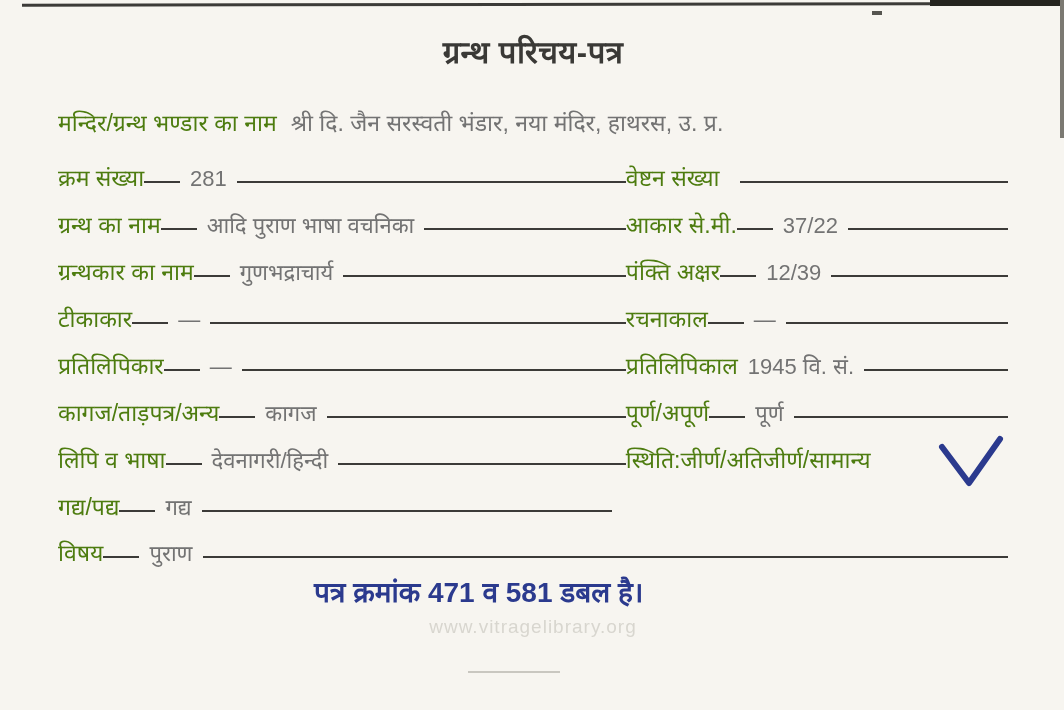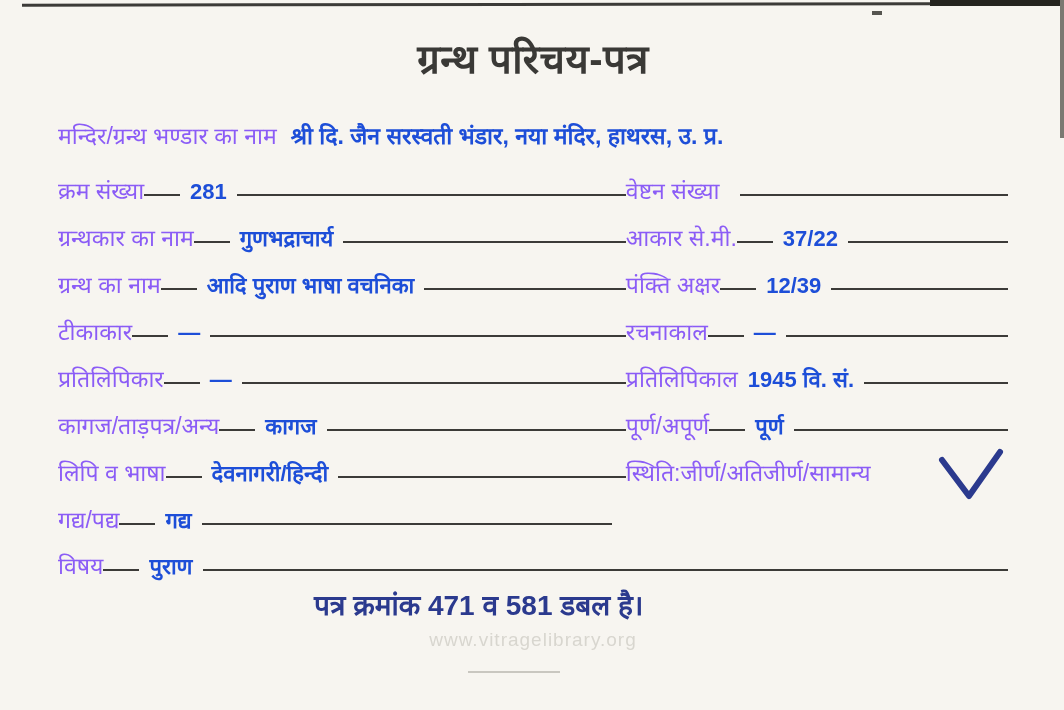--- a/index.html
+++ b/index.html
@@ -16,29 +16,29 @@
   .edge-top-right{position:absolute;right:0;top:0;width:134px;height:6px;background:#25241f;}
   .edge-right{position:absolute;right:0;top:0;width:4px;height:138px;background:#7b7972;}
   .edge-mark{position:absolute;left:872px;top:11px;width:10px;height:4px;background:#565550;}
   .edge-bottom{position:absolute;left:468px;top:671px;width:92px;height:2px;background:#c9c7c0;}
 
   .inner{position:relative;padding:0 56px 0 58px;}
 
   .title{
     margin:30px 0 0 0;
     text-align:center;
-    font-size:40px;font-weight:bold;
+    font-size:31px;font-weight:bold;
     color:#3a3936;letter-spacing:0.5px;
   }
   .header-row{
     display:flex;align-items:flex-end;
     margin-top:24px;height:42px;
   }
-  .lbl{color:#8b5cf6;font-size:23px;line-height:1.2;white-space:nowrap;}
-  .val{color:#1d4ed8;font-weight:bold;font-size:22px;line-height:1.2;white-space:nowrap;padding:0 10px;margin-top:44px;}
+  .lbl{color:#4d7c0f;font-size:23px;line-height:1.2;white-space:nowrap;}
+  .val{color:#737373;font-weight:normal;font-size:22px;line-height:1.2;white-space:nowrap;padding:0 10px;margin-top:44px;}
   .header-row .val{font-size:23px;padding-left:14px;}
 
   .grid{
     margin-top:10px;
     display:grid;
     grid-template-columns:58.3% 41.7%;
     grid-template-rows:repeat(8,47px);
     grid-auto-flow:column;
   }
   .row{display:flex;align-items:flex-end;padding-bottom:2px;position:relative;}
@@ -86,29 +86,29 @@
 
     <div class="grid">
 
       <div class="row">
         <span class="lbl">क्रम संख्या</span>
         <span class="rule a"></span>
         <span class="val">281</span>
         <span class="rule fill"></span>
       </div>
       <div class="row">
+        <span class="lbl">ग्रन्थ का नाम</span>
+        <span class="rule a"></span>
+        <span class="val">आदि पुराण भाषा वचनिका</span>
+        <span class="rule fill"></span>
+      </div>
+      <div class="row">
         <span class="lbl">ग्रन्थकार का नाम</span>
         <span class="rule a"></span>
         <span class="val">गुणभद्राचार्य</span>
-        <span class="rule fill"></span>
-      </div>
-      <div class="row">
-        <span class="lbl">ग्रन्थ का नाम</span>
-        <span class="rule a"></span>
-        <span class="val">आदि पुराण भाषा वचनिका</span>
         <span class="rule fill"></span>
       </div>
       <div class="row">
         <span class="lbl">टीकाकार</span>
         <span class="rule a"></span>
         <span class="val">—</span>
         <span class="rule fill"></span>
       </div>
       <div class="row">
         <span class="lbl">प्रतिलिपिकार</span>

